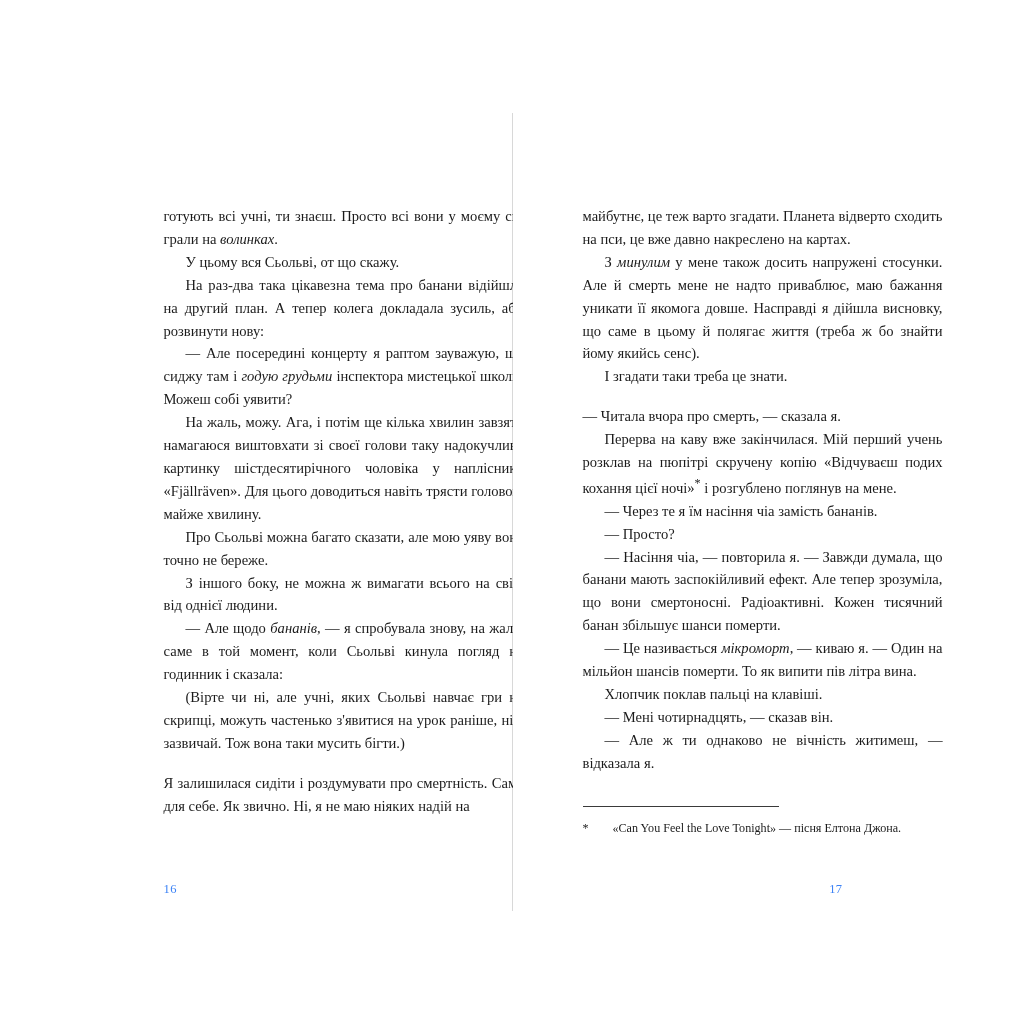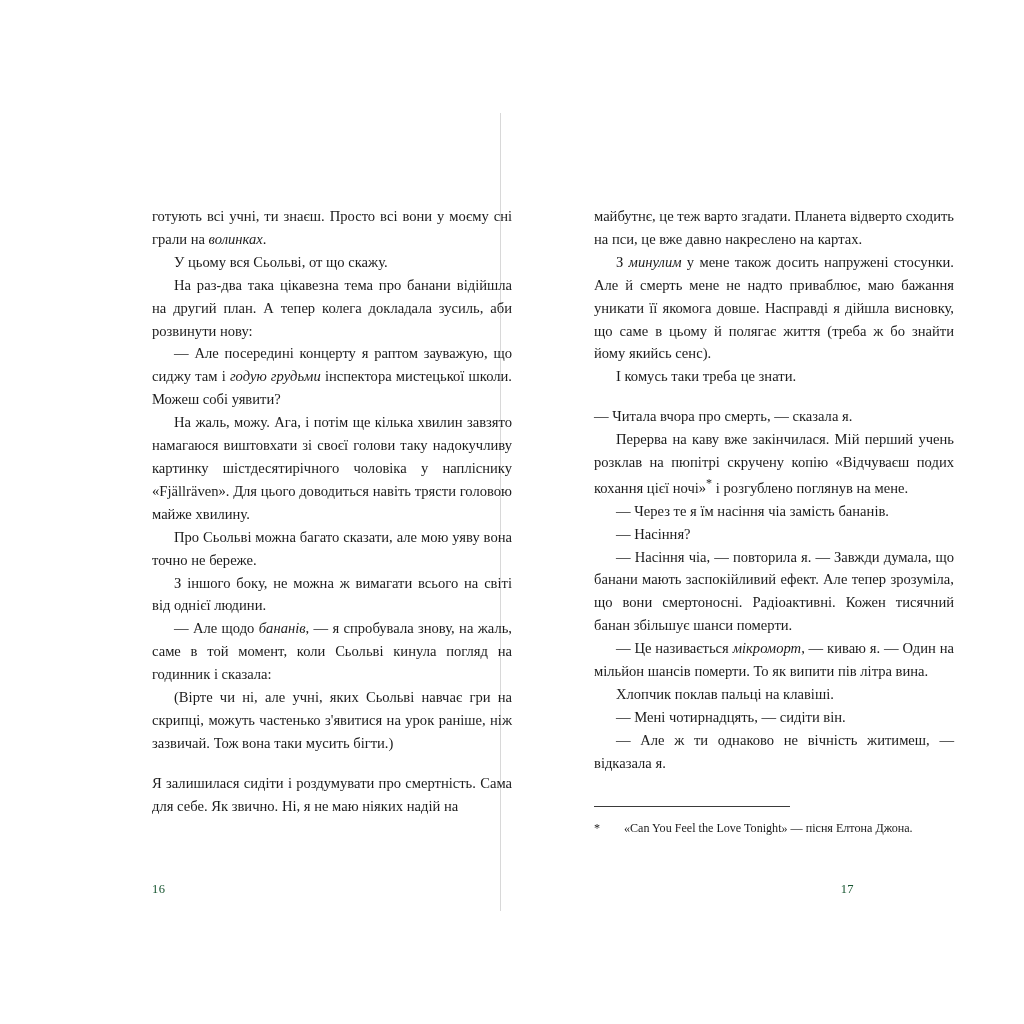--- a/index.html
+++ b/index.html
@@ -29,21 +29,20 @@
     box-sizing: border-box;
     background: #ffffff;
   }
   .page-left {
     width: 430px;
     padding: 205px 0 0 82px;
   }
   .page-right {
     width: 430px;
     padding: 205px 0 0 70px;
-    margin-left: 23px;
   }
   .gutter {
     width: 1px;
     background: #d8d8d8;
     margin-top: 113px;
     margin-bottom: 113px;
     height: 798px;
     flex: 0 0 1px;
   }
   .col {
@@ -66,21 +65,21 @@
   p.gap {
     margin-top: 17px;
   }
   i {
     font-style: italic;
   }
   .folio {
     position: absolute;
     bottom: 127px;
     font-size: 12.5px;
-    color: #14532d;
+    color: #3b82f6;
     letter-spacing: 0.4px;
   }
   .folio-left {
     left: 82px;
   }
   .folio-right {
     right: 100px;
   }
   .footnote-wrap {
     position: absolute;
@@ -129,29 +128,29 @@
       </div>
     <div class="folio folio-left">16</div>
   </div>
 
   <div class="gutter"></div>
 
   <div class="page page-right">
     <div class="col" id="col-right">
         <p class="noind"><span>майбутнє, це теж варто згадати. Планета відверто сходить на пси, це вже давно накреслено на картах.</span></p>
         <p class="ind"><span>З </span><i>минулим</i><span> у мене також досить напружені стосунки. Але й смерть мене не надто приваблює, маю бажання уникати її якомога довше. Насправді я дійшла висновку, що саме в цьому й полягає життя (треба ж бо знайти йому якийсь сенс).</span></p>
-        <p class="ind"><span>І комусь таки треба це знати.</span></p>
+        <p class="ind"><span>І згадати таки треба це знати.</span></p>
         <p class="noind gap"><span>— Читала вчора про смерть, — сказала я.</span></p>
         <p class="ind"><span>Перерва на каву вже закінчилася. Мій перший учень розклав на пюпітрі скручену копію «Відчуваєш подих кохання цієї ночі»</span><sup>*</sup><span> і розгублено поглянув на мене.</span></p>
         <p class="ind"><span>— Через те я їм насіння чіа замість бананів.</span></p>
-        <p class="ind"><span>— Насіння?</span></p>
+        <p class="ind"><span>— Просто?</span></p>
         <p class="ind"><span>— Насіння чіа, — повторила я. — Завжди думала, що банани мають заспокійливий ефект. Але тепер зрозуміла, що вони смертоносні. Радіоактивні. Кожен тисячний банан збільшує шанси померти.</span></p>
         <p class="ind"><span>— Це називається </span><i>мікроморт</i><span>, — киваю я. — Один на мільйон шансів померти. То як випити пів літра вина.</span></p>
         <p class="ind"><span>Хлопчик поклав пальці на клавіші.</span></p>
-        <p class="ind"><span>— Мені чотирнадцять, — сидіти він.</span></p>
+        <p class="ind"><span>— Мені чотирнадцять, — сказав він.</span></p>
         <p class="ind"><span>— Але ж ти однаково не вічність житимеш, — відказала я.</span></p>
       </div>
 
     <div class="footnote-wrap">
       <div class="fn-rule"></div>
       <div class="fn-line">
         <span class="fn-mark">*</span>
         <span class="fn-text">«Can You Feel the Love Tonight» — пісня Елтона Джона.</span>
       </div>
     </div>

